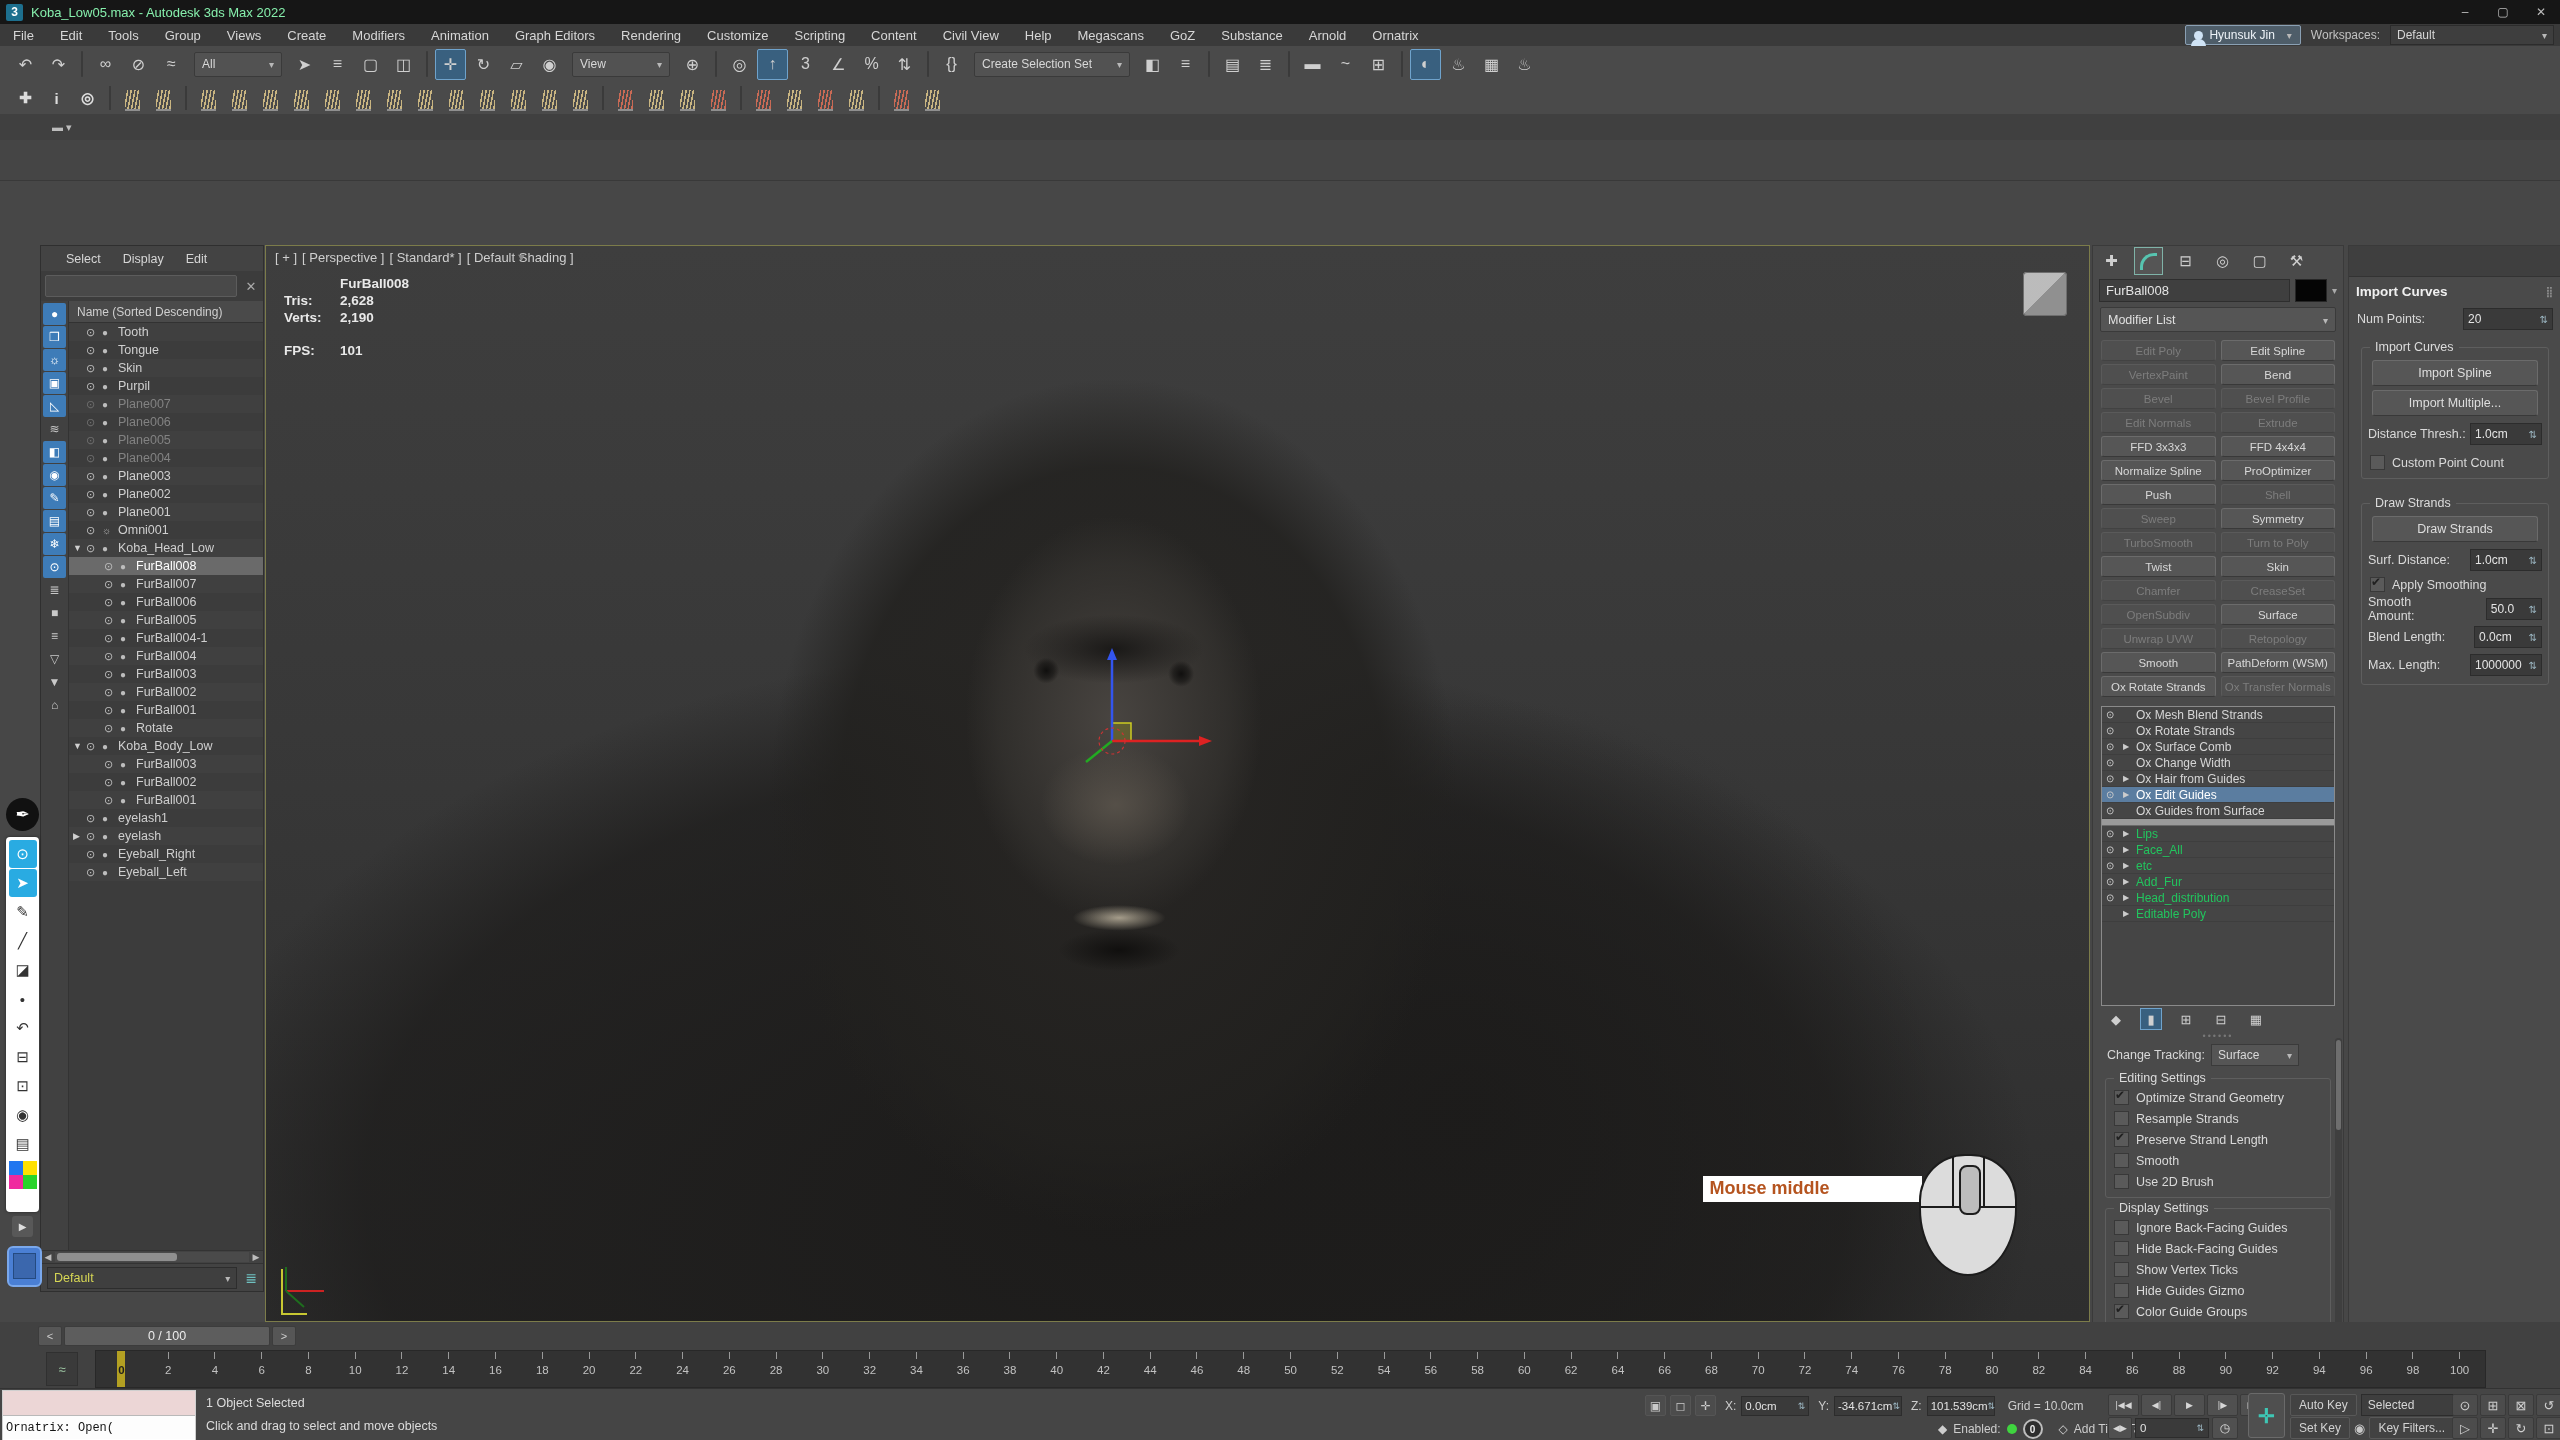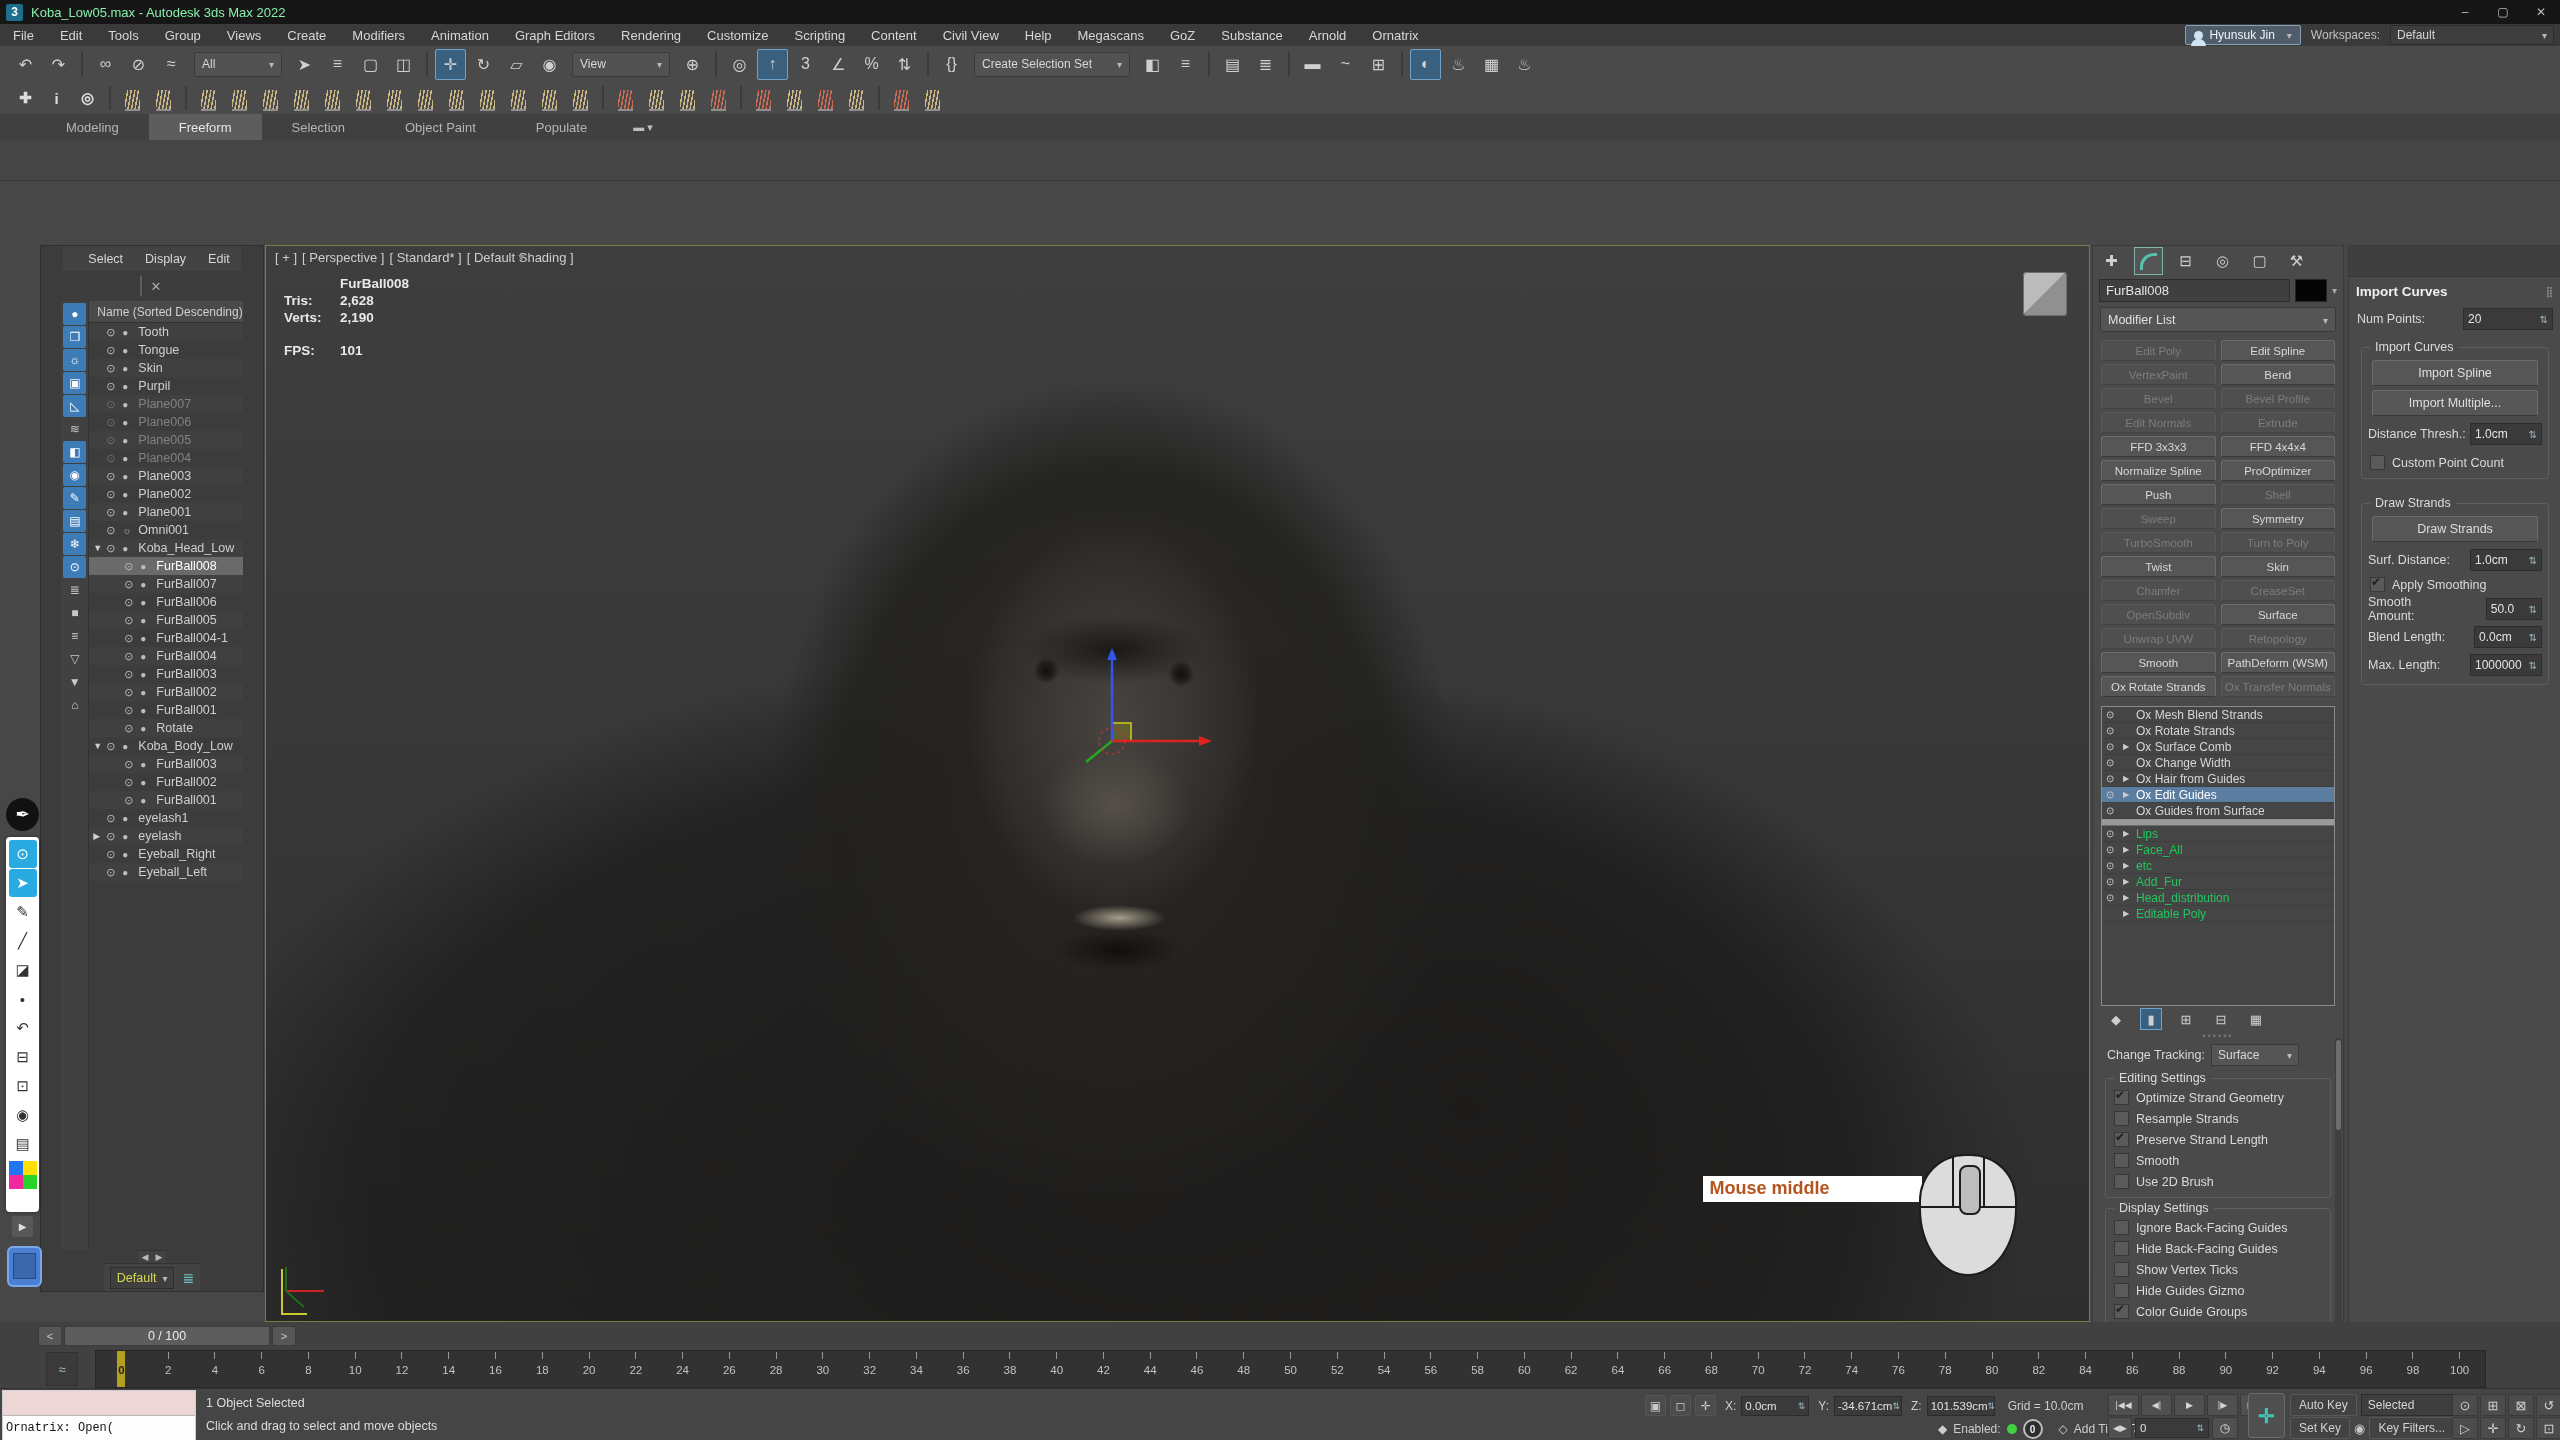--- a/index.html
+++ b/index.html
@@ -50,21 +50,21 @@
 
   
   .ribbontabs{position:absolute;left:0;top:114px;right:0;height:26px;background:#404040;display:flex;align-items:center;padding-left:36px;}
   .rtabs{display:flex;height:100%;}
   .rtab{padding:0 30px;display:flex;align-items:center;color:#b4b4b4;font-size:13px;}
   .rtab.active{background:#5d5d5d;color:#e9e9e9;}
   .rcollapse{margin-left:16px;color:#bdbdbd;font-size:11px;}
   .ribbonempty{position:absolute;left:0;top:140px;right:0;height:40px;background:#454545;border-bottom:1px solid #393939;}
 
   
-  .explorer{position:absolute;left:40px;top:245px;width:222px;height:1045px;background:#3c3c3c;border:1px solid #2f2f2f;display:flex;flex-direction:column;align-items:center;}
+  .explorer{position:absolute;left:40px;top:245px;width:222px;height:1045px;background:#3c3c3c;border:1px solid #2f2f2f;display:flex;flex-direction:column;}
   .exp-menus{height:25px;display:flex;align-items:center;background:#434343;padding-left:14px;flex:0 0 auto;}
   .exp-menu{padding:0 11px;font-size:12.5px;color:#d6d6d6;}
   .exp-search{height:26px;display:flex;align-items:center;padding:2px 4px;gap:6px;flex:0 0 auto;}
   .exp-input{flex:1;height:20px;background:#494949;border:1px solid #5c5c5c;border-radius:2px;}
   .exp-clear{color:#aaa;font-size:13px;width:16px;text-align:center;}
   .exp-body{flex:1;display:flex;overflow:hidden;}
   .exp-side{width:27px;background:#414141;border-right:1px solid #333;display:flex;flex-direction:column;align-items:center;padding-top:2px;gap:1px;}
   .sicon{width:23px;height:22px;display:flex;align-items:center;justify-content:center;font-size:12px;color:#c9c9c9;border-radius:2px;}
   .sicon.active{background:#3e7cb8;color:#fff;}
   .exp-main{flex:1;display:flex;flex-direction:column;overflow:hidden;}
@@ -482,28 +482,20 @@
         <i class="strands"></i>
 
       </span>
       <span class="oxicon">
         <i class="strands"></i>
 
       </span>
     </div>
 
   <div class="ribbontabs">
-    <div class="rtabs">
-
-    <span class="rtab">Modeling</span>
-        <span class="rtab active">Freeform</span>
-        <span class="rtab">Selection</span>
-        <span class="rtab">Object Paint</span>
-        <span class="rtab">Populate</span>
-      </div>
     <span class="rcollapse">▬ ▾</span>
   </div>
   <div class="ribbonempty"></div>
 
   <div class="explorer">
     <div class="exp-menus">
 
     <span class="exp-menu">Select</span>
         <span class="exp-menu">Display</span>
         <span class="exp-menu">Edit</span>

